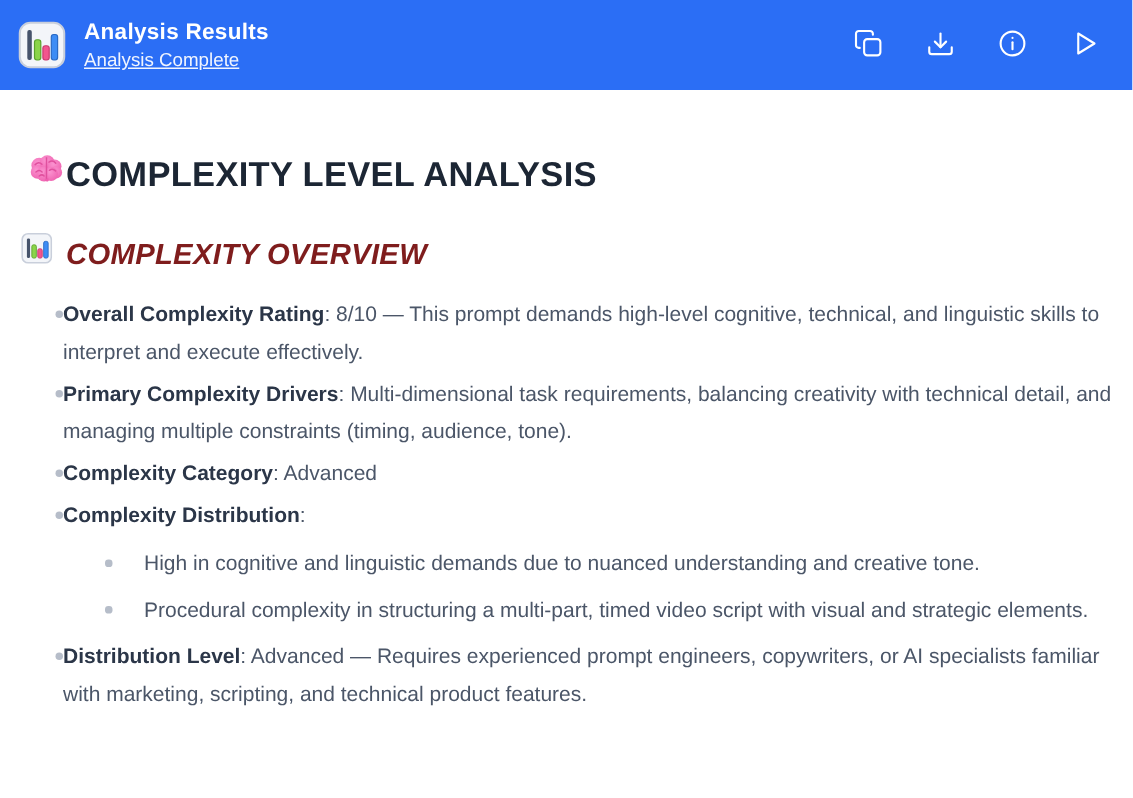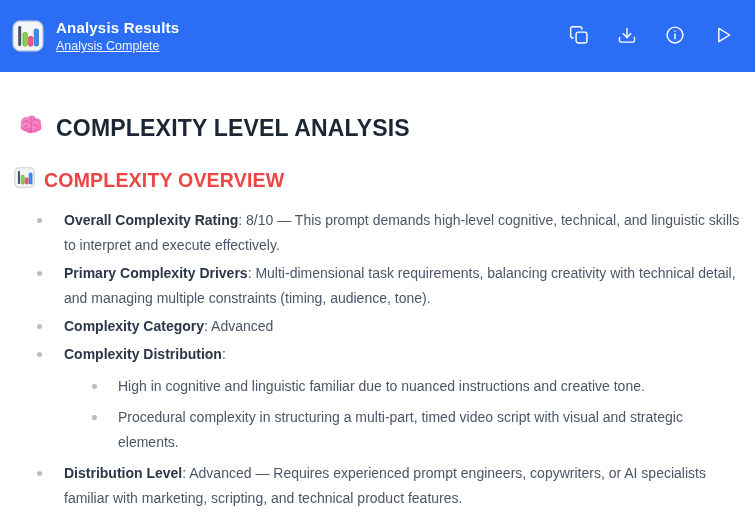--- a/index.html
+++ b/index.html
@@ -5,21 +5,21 @@
   * { margin: 0; padding: 0; box-sizing: border-box; }
   html, body { width: 755px; height: 532px; overflow: hidden; }
   body {
     font-family: "Liberation Sans", "DejaVu Sans", sans-serif;
     background: #ffffff;
     color: #4b5668;
   }
 
   
   .header {
-    height: 72px;
+    height: 60px;
     background: #2b6ef5;
     display: flex;
     align-items: center;
     padding: 0 22px 0 12px;
   }
   .app-icon { margin-right: 12px; display: flex; }
   .titles { display: flex; flex-direction: column; }
   .title {
     color: #ffffff;
     font-weight: 700;
@@ -47,39 +47,40 @@
     align-items: center;
   }
   .icon-btn svg { stroke: #ffffff; fill: none; stroke-width: 1.7; stroke-linecap: round; stroke-linejoin: round; }
 
   
   .main { padding-right: 14px; }
   .h1 {
     margin: 41px 0 0 18px;
     display: flex;
     align-items: center;
-    gap: 12px;
+    gap: 0;
     font-size: 23px;
     font-weight: 700;
     color: #1c2634;
     letter-spacing: 0.2px;
   }
   .h2 {
     margin: 24px 0 0 14px;
     display: flex;
-    align-items: center;
+    align-items: flex-end;
     gap: 9px;
     font-size: 19.5px;
     font-weight: 700;
-    color: #ef4444;
+    color: #7f1d1d;
     letter-spacing: 0.2px;
+    font-style: italic;
   }
   .bullets { list-style: none; margin-top: 15px; }
   .bullets li { font-size: 14px; line-height: 25px; color: #4b5668; }
-  li.top { position: relative; padding-left: 64px; margin-bottom: 3px; }
+  li.top { position: relative; padding-left: 42px; margin-bottom: 3px; }
   li.top::before {
     content: "";
     position: absolute;
     left: 37px; top: 10px;
     width: 5px; height: 5px;
     border-radius: 50%;
     background: #b6bdc9;
   }
   li.top > .item-body strong { color: #2b3648; font-weight: 700; }
   ul.nested { list-style: none; margin: 7px 0 4px 0; }
@@ -186,18 +187,18 @@
       </svg>
     </span>
     <span>COMPLEXITY OVERVIEW</span>
   </div>
 
   <ul class="bullets">
       <li class="top"><span class="item-body"><strong>Overall Complexity Rating</strong><span>: 8/10 — This prompt demands high-level cognitive, technical, and linguistic skills to interpret and execute effectively.</span></span></li>
       <li class="top"><span class="item-body"><strong>Primary Complexity Drivers</strong><span>: Multi-dimensional task requirements, balancing creativity with technical detail, and managing multiple constraints (timing, audience, tone).</span></span></li>
       <li class="top"><span class="item-body"><strong>Complexity Category</strong><span>: Advanced</span></span></li>
       <li class="top"><span class="item-body"><strong>Complexity Distribution</strong><span>:</span></span><ul class="nested">
-          <li class="sub">High in cognitive and linguistic familiar due to nuanced instructions and creative tone.</li>
+          <li class="sub">High in cognitive and linguistic demands due to nuanced understanding and creative tone.</li>
           <li class="sub">Procedural complexity in structuring a multi-part, timed video script with visual and strategic elements.</li>
         </ul></li>
       <li class="top"><span class="item-body"><strong>Distribution Level</strong><span>: Advanced — Requires experienced prompt engineers, copywriters, or AI specialists familiar with marketing, scripting, and technical product features.</span></span></li>
     </ul>
 </div>
 
 </body></html>

